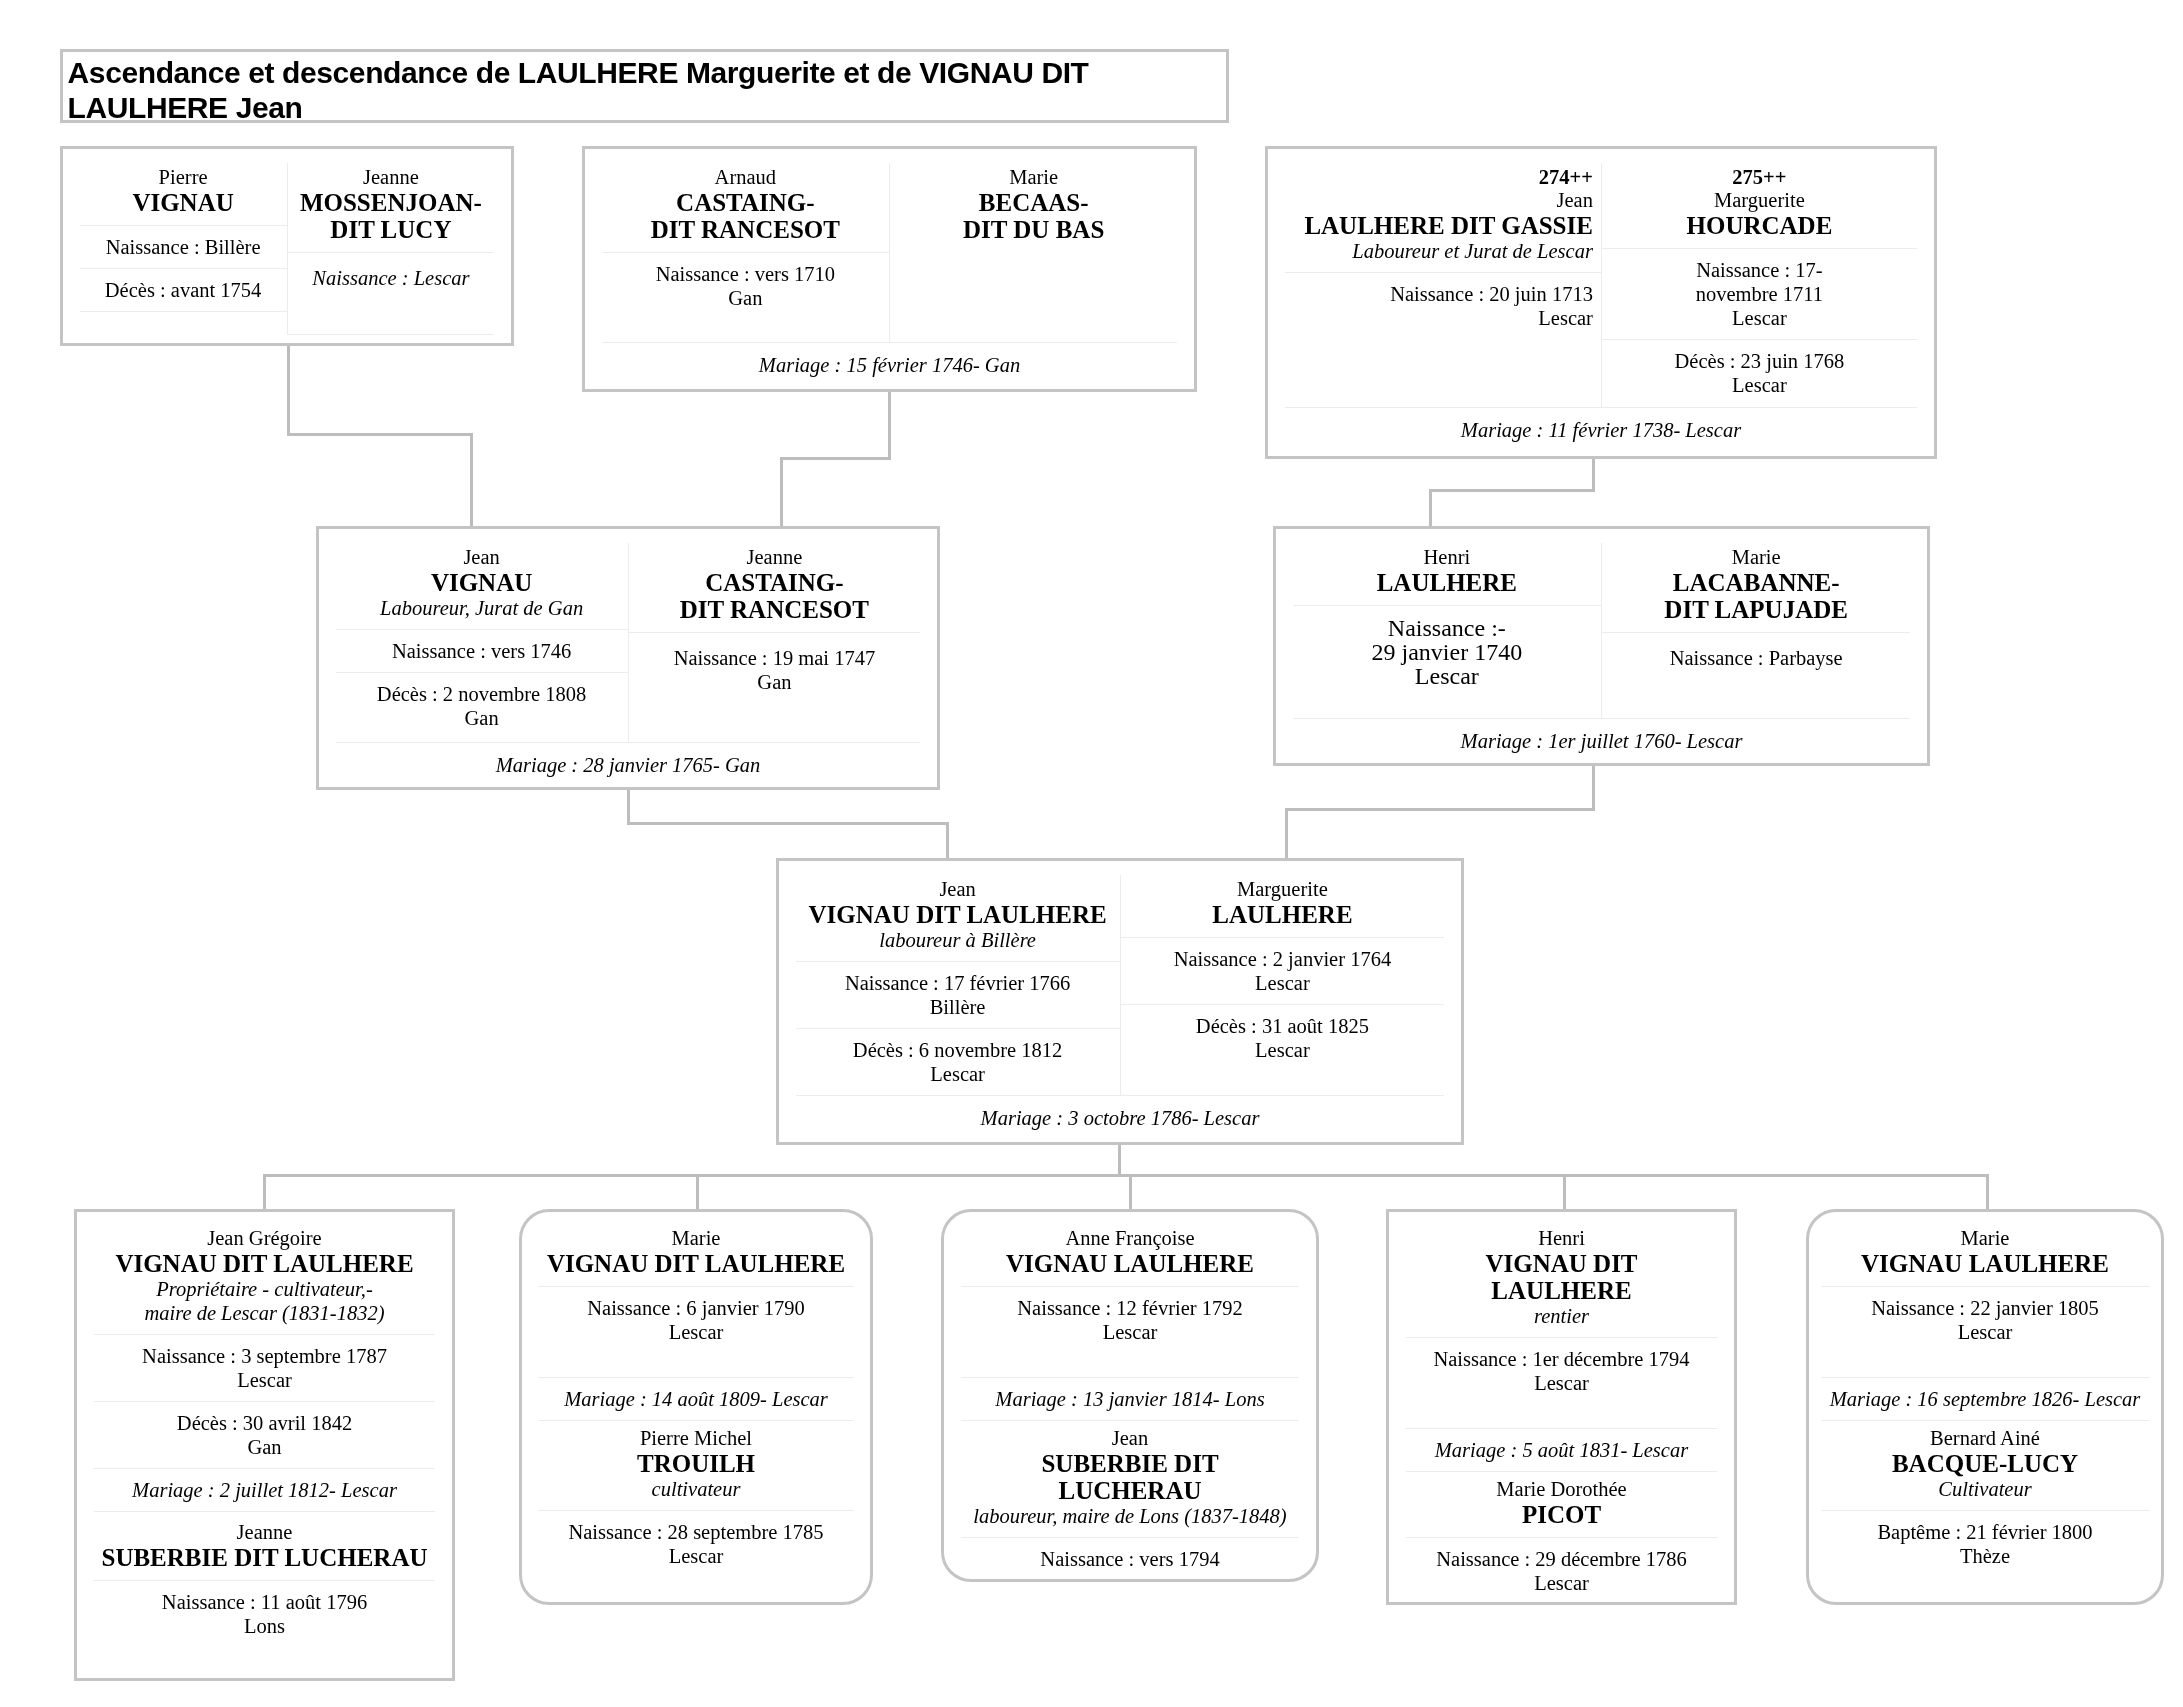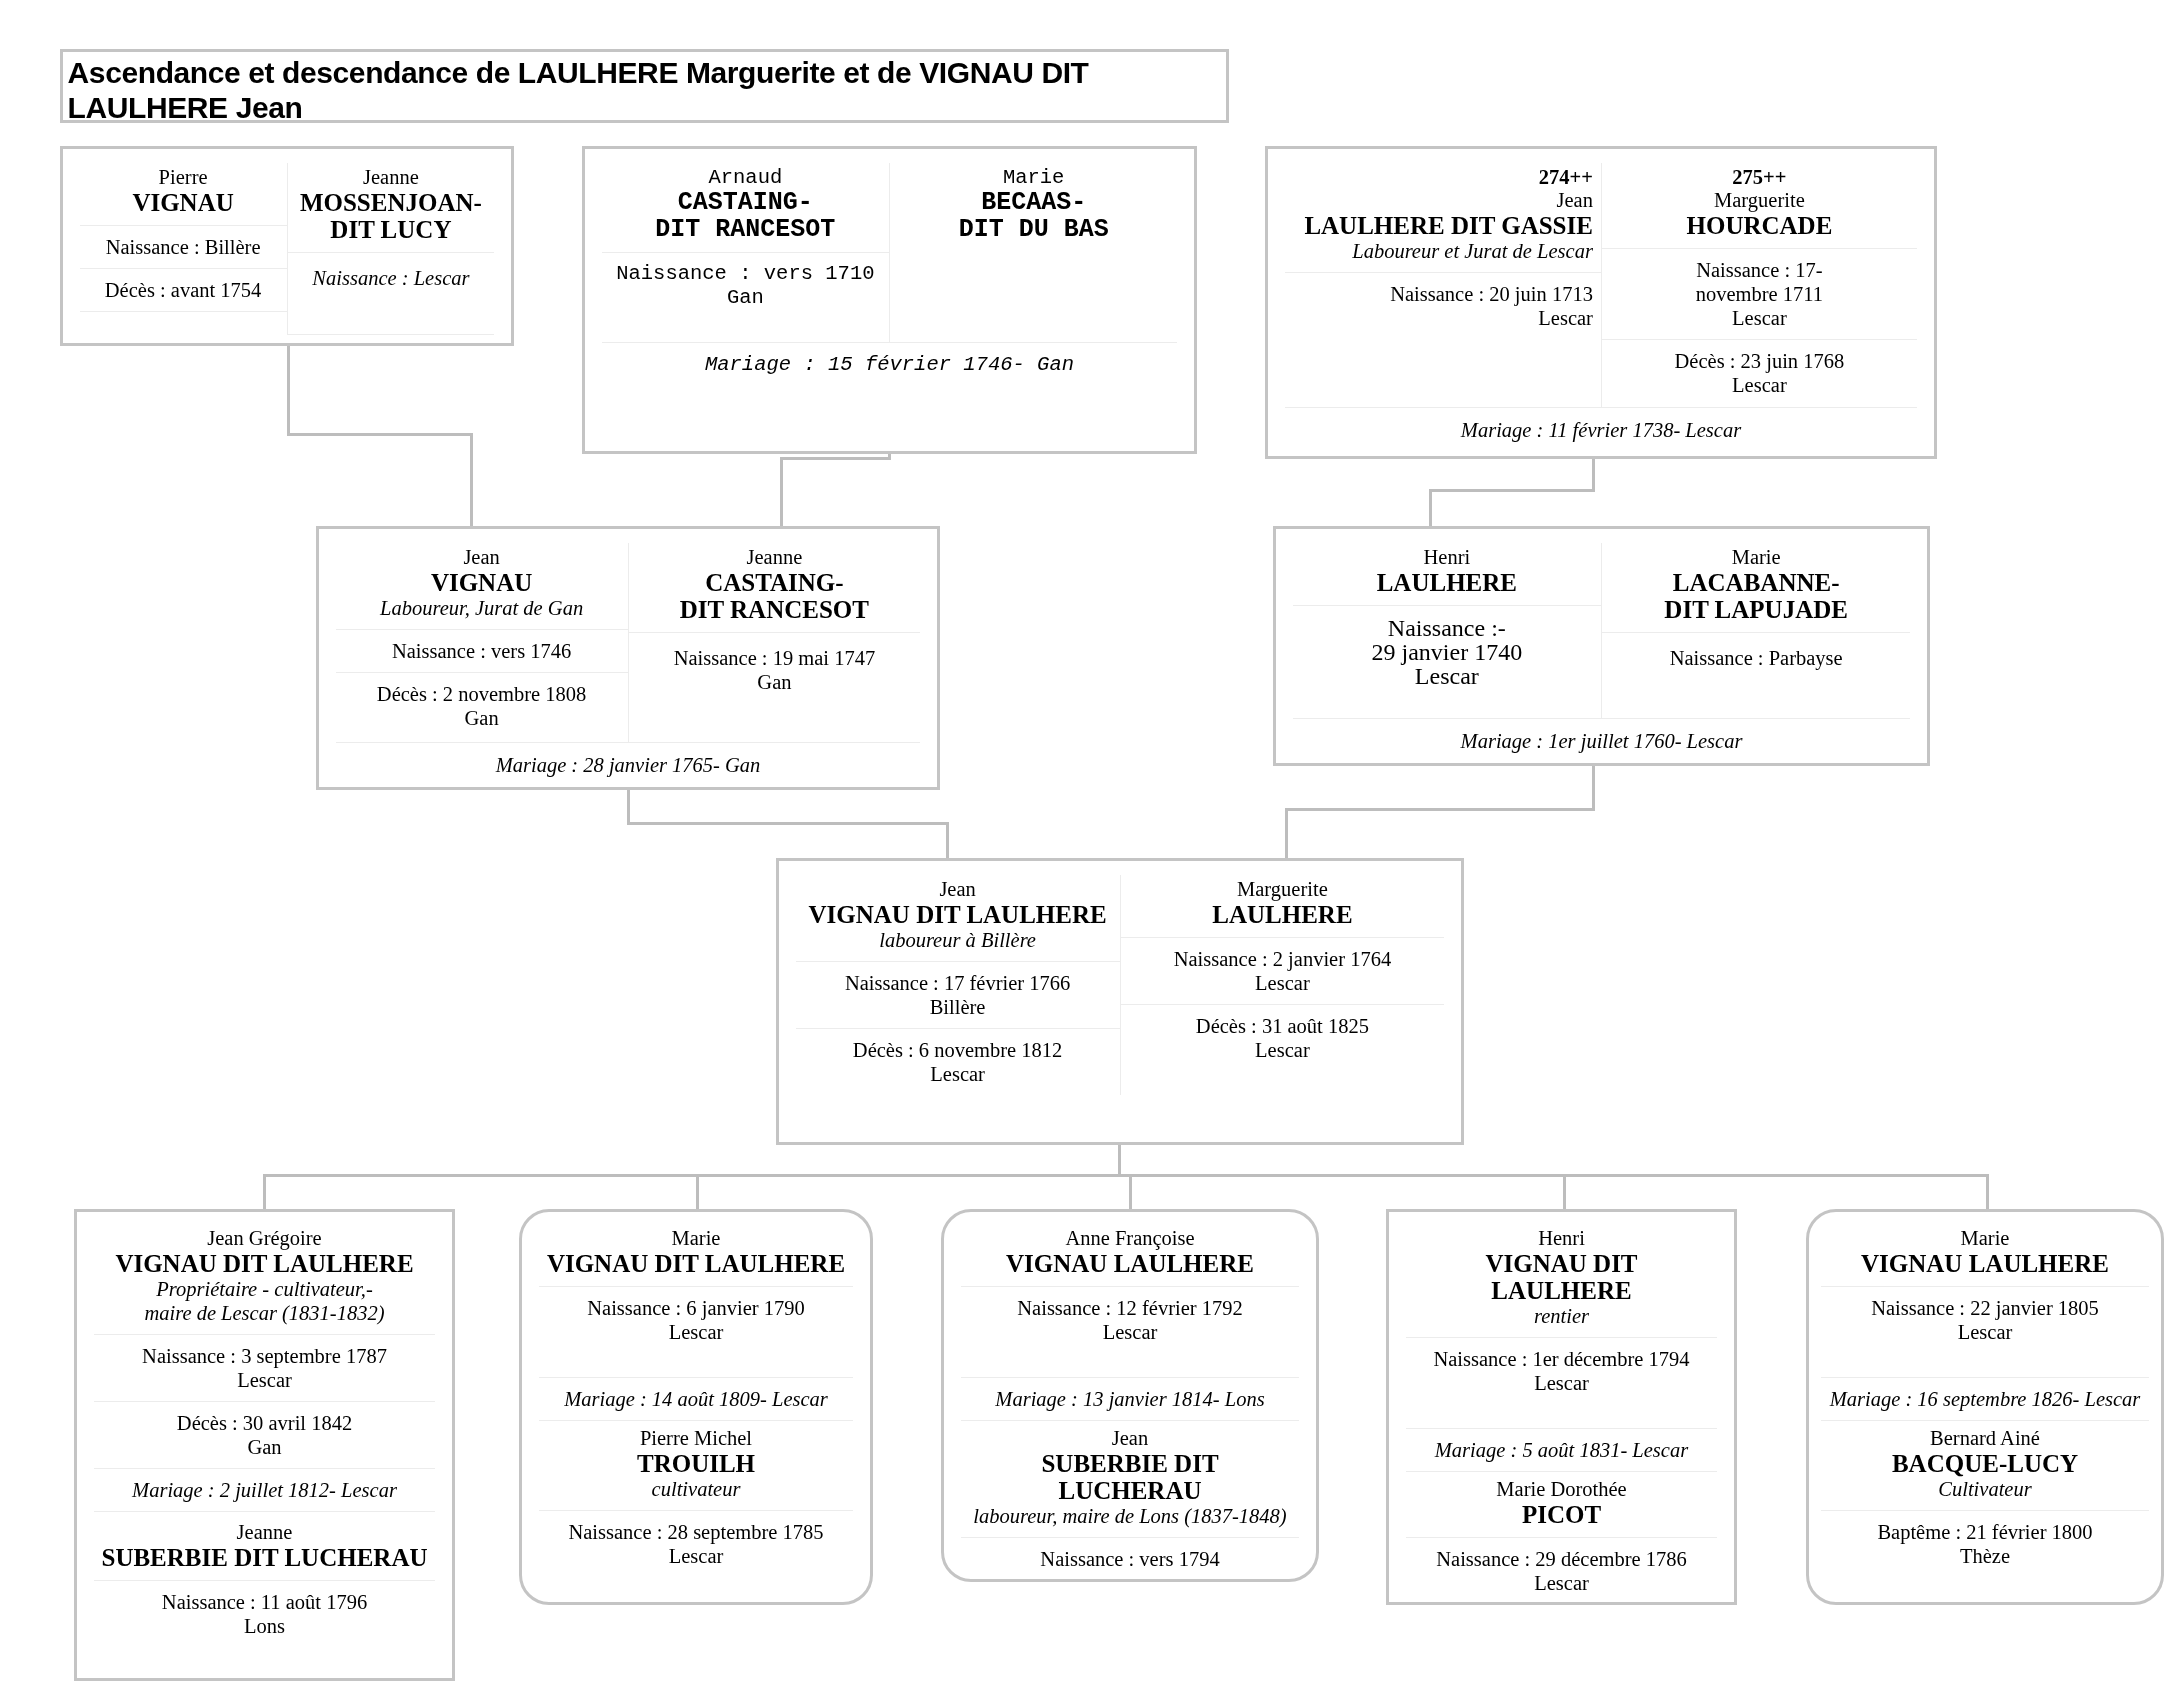--- a/index.html
+++ b/index.html
@@ -75,21 +75,21 @@
       <div class="sec head">
         <div class="given">Jeanne</div>
         <div class="surname">MOSSENJOAN-</div>
         <div class="surname">DIT LUCY</div>
       </div>
       <div class="sec" style="padding:13.7px 7.6px 44px;font-style:italic;">Naissance : Lescar</div>
     </div>
   </div>
 </div>
 
-<div class="box" style="left:582px;top:146px;width:615px;height:308px;font-family:Liberation Mono, monospace;">
+<div class="box" style="left:582px;top:146px;width:615px;height:246px;">
   <div class="couple">
     <div class="col left" style="min-height:179px;">
       <div class="sec head">
         <div class="given">Arnaud</div>
         <div class="surname">CASTAING-</div>
         <div class="surname">DIT RANCESOT</div>
       </div>
       <div style="padding:9px 7.6px;font-size:20.5px;line-height:24px;">
         <div>Naissance : vers 1710</div>
         <div>Gan</div>
@@ -219,20 +219,21 @@
       <div class="sec">
         <div>Naissance : 2 janvier 1764</div>
         <div>Lescar</div>
       </div>
       <div style="padding:9px 7.6px;font-size:20.5px;line-height:24px;">
         <div>Décès : 31 août 1825</div>
         <div>Lescar</div>
       </div>
     </div>
   </div>
+  <div class="marr border-top">Mariage : 3 octobre 1786- Lescar</div>
 </div>
 
 <div class="box" style="left:74px;top:1209px;width:381px;height:472px;">
   <div class="child">
     <div class="sec head">
       <div class="given">Jean Grégoire</div>
       <div class="surname">VIGNAU DIT LAULHERE</div>
       <div class="occ">Propriétaire - cultivateur,-</div>
       <div class="occ">maire de Lescar (1831-1832)</div>
     </div>

